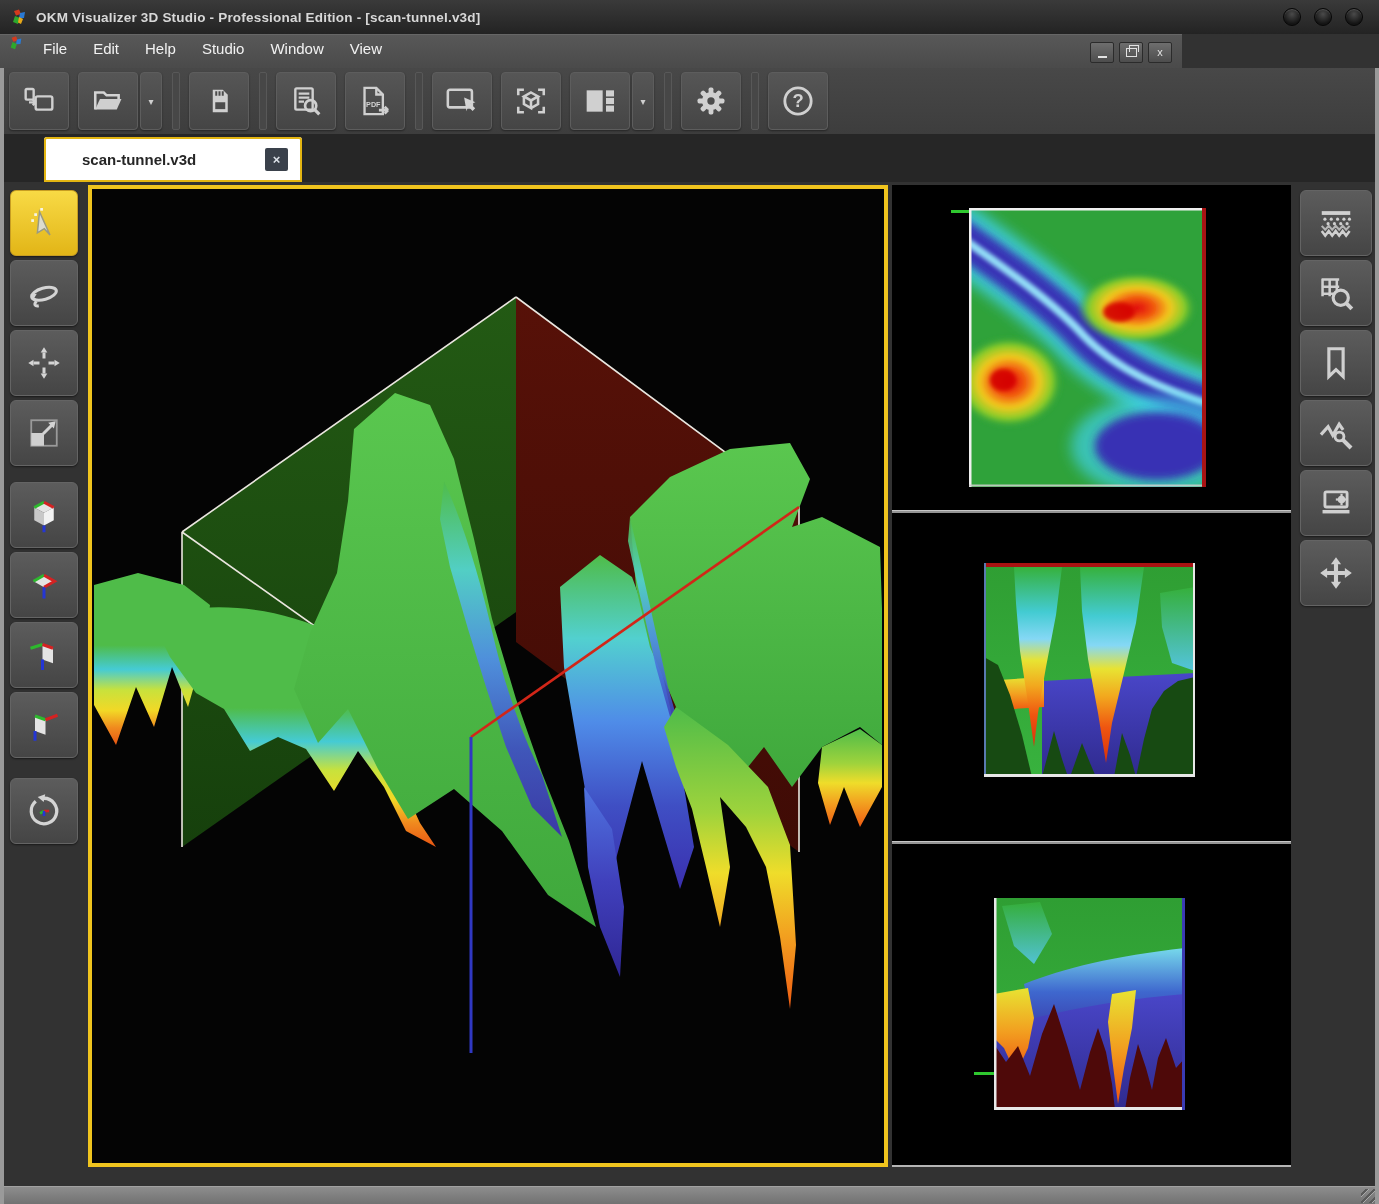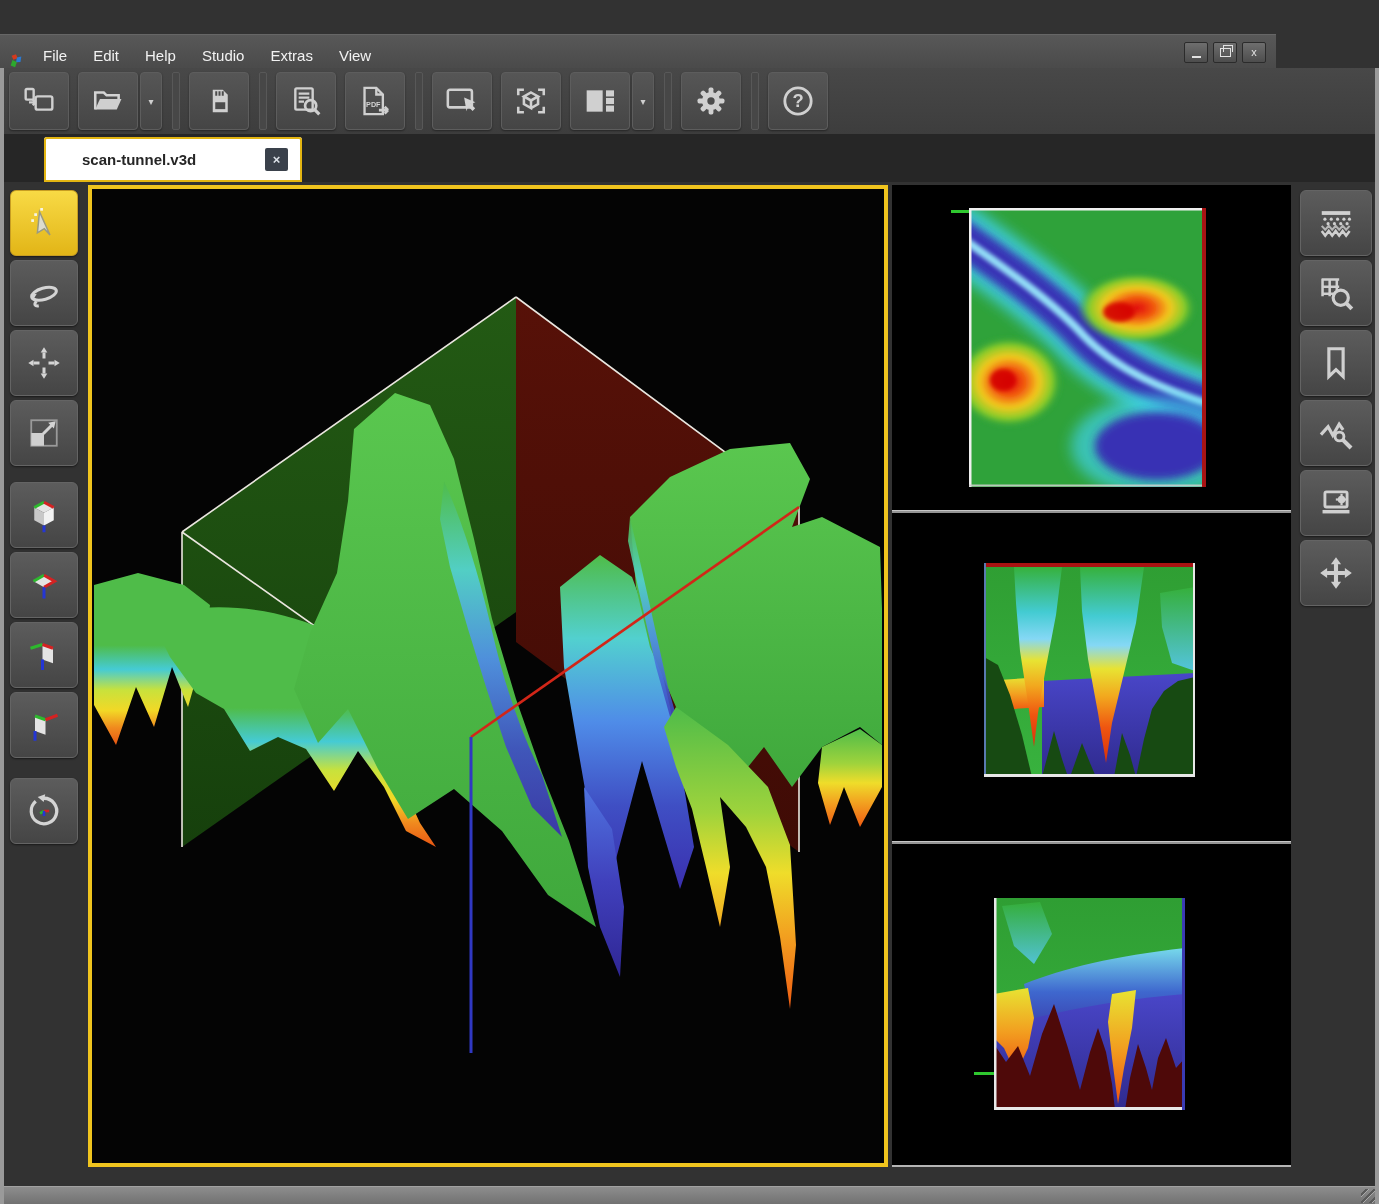--- a/index.html
+++ b/index.html
@@ -13,23 +13,23 @@
     background:linear-gradient(#3a3a3a,#232323);display:flex;align-items:center;}
   .titlebar .appicon{margin-left:10px;}
   .title-text{color:#d8d8d8;font-size:13.5px;font-weight:bold;margin-left:8px;letter-spacing:.2px;}
   .win-controls{position:absolute;right:16px;top:8px;display:flex;gap:13px;}
   .win-circle{width:16px;height:16px;border-radius:50%;border:1px solid #060606;
     background:radial-gradient(circle at 50% 32%,#4a4a4a,#151515 70%);
     box-shadow:inset 0 1px 1px rgba(255,255,255,.18);color:#8a8a8a;font-size:8px;
     display:flex;align-items:center;justify-content:center;}
 
   
-  .menubar{position:absolute;left:0;top:34px;width:1276px;height:34px;
+  .menubar{position:absolute;left:0;top:34px;width:1182px;height:34px;
     background:linear-gradient(#585858,#4a4a4a);border-top:1px solid #666;
-    display:flex;align-items:flex-end;}
+    display:flex;align-items:flex-start;}
   .menubar .appicon{margin-left:8px;margin-right:6px;}
   .menu-item{color:#f2f2f2;font-size:15px;padding:5px 13px;cursor:default;}
   .mdi-controls{position:absolute;right:10px;top:7px;display:flex;gap:5px;}
   .mdi-btn{width:22px;height:19px;border:1px solid #2b2b2b;border-radius:2px;
     background:linear-gradient(#6e6e6e,#4d4d4d);display:flex;align-items:center;
     justify-content:center;color:#e2e2e2;font-size:11px;line-height:1;}
   .mdi-min-glyph{width:9px;height:2px;background:#e2e2e2;margin-top:9px;}
   .mdi-restore-glyph{width:9px;height:7px;border:1.5px solid #e2e2e2;position:relative;}
   .mdi-restore-glyph:before{content:"";position:absolute;left:2px;top:-4px;width:8px;height:6px;
     border:1.5px solid #e2e2e2;border-bottom:none;}
@@ -180,32 +180,46 @@
         <rect x="0" y="0" width="211" height="214"></rect>
       </clipPath>
   <clipPath id="bsClip">
         <rect x="0" y="0" width="191" height="212"></rect>
       </clipPath>
 </defs>
 </svg>
 
 <div id="window">
 
+  <div class="titlebar">
+    <svg class="appicon" width="18" height="18" viewBox="0 0 18 18">
+      <path d="M4 3 L9 1.5 L11 6 L6 7.5 Z" fill="#d43a1e"></path>
+      <path d="M10 5 L15 4 L14 10 L9 10.5 Z" fill="#2a7ad4"></path>
+      <path d="M5 8 L10 10 L8 16 L3 14 Z" fill="#2da82d"></path>
+      <path d="M9 9 L13 11 L11 16 L8 14.5 Z" fill="#e8a818"></path>
+    </svg>
+    <span class="title-text">OKM Visualizer 3D Studio - Professional Edition - [scan-tunnel.v3d]</span>
+    <div class="win-controls">
+      <div class="win-circle"></div>
+      <div class="win-circle"></div>
+      <div class="win-circle"></div>
+    </div>
+  </div>
 
   <div class="menubar">
     <svg class="appicon" width="16" height="16" viewBox="0 0 18 18">
       <path d="M4 3 L9 1.5 L11 6 L6 7.5 Z" fill="#d43a1e"></path>
       <path d="M10 5 L15 4 L14 10 L9 10.5 Z" fill="#2a7ad4"></path>
       <path d="M5 8 L10 10 L8 16 L3 14 Z" fill="#2da82d"></path>
     </svg>
     <div class="menu-item">File</div>
     <div class="menu-item">Edit</div>
     <div class="menu-item">Help</div>
     <div class="menu-item">Studio</div>
-    <div class="menu-item">Extras</div>
+    <div class="menu-item">Window</div>
     <div class="menu-item">View</div>
     <div class="mdi-controls">
       <div class="mdi-btn">
           <div class="mdi-min-glyph"></div>
         </div>
       <div class="mdi-btn">
           <div class="mdi-restore-glyph"></div>
         </div>
       <div class="mdi-btn">x</div>
     </div>

